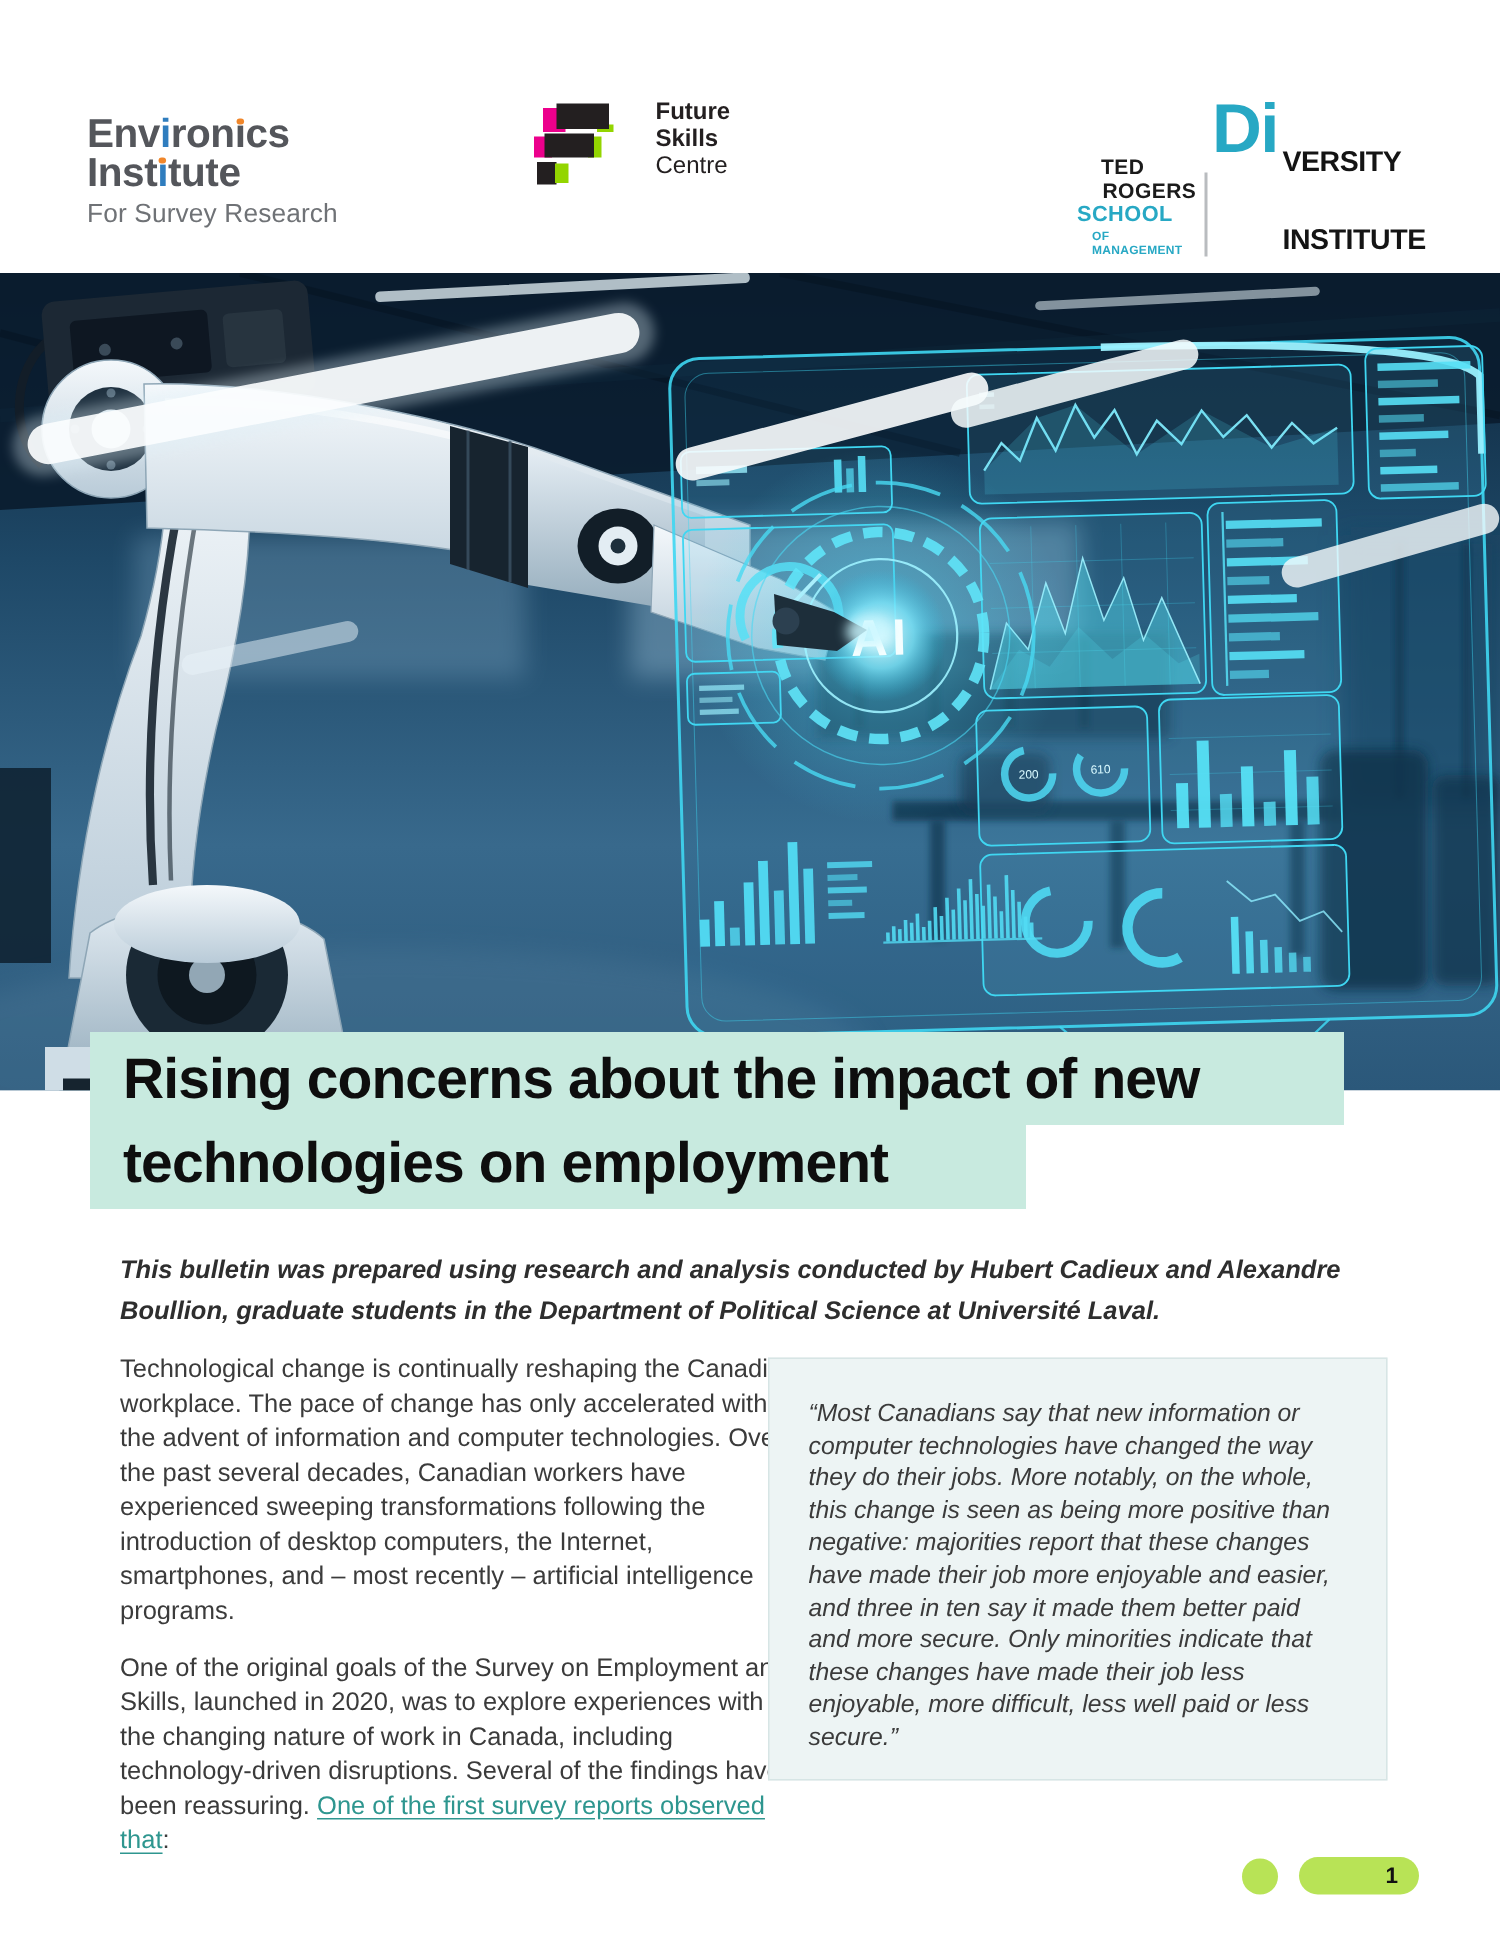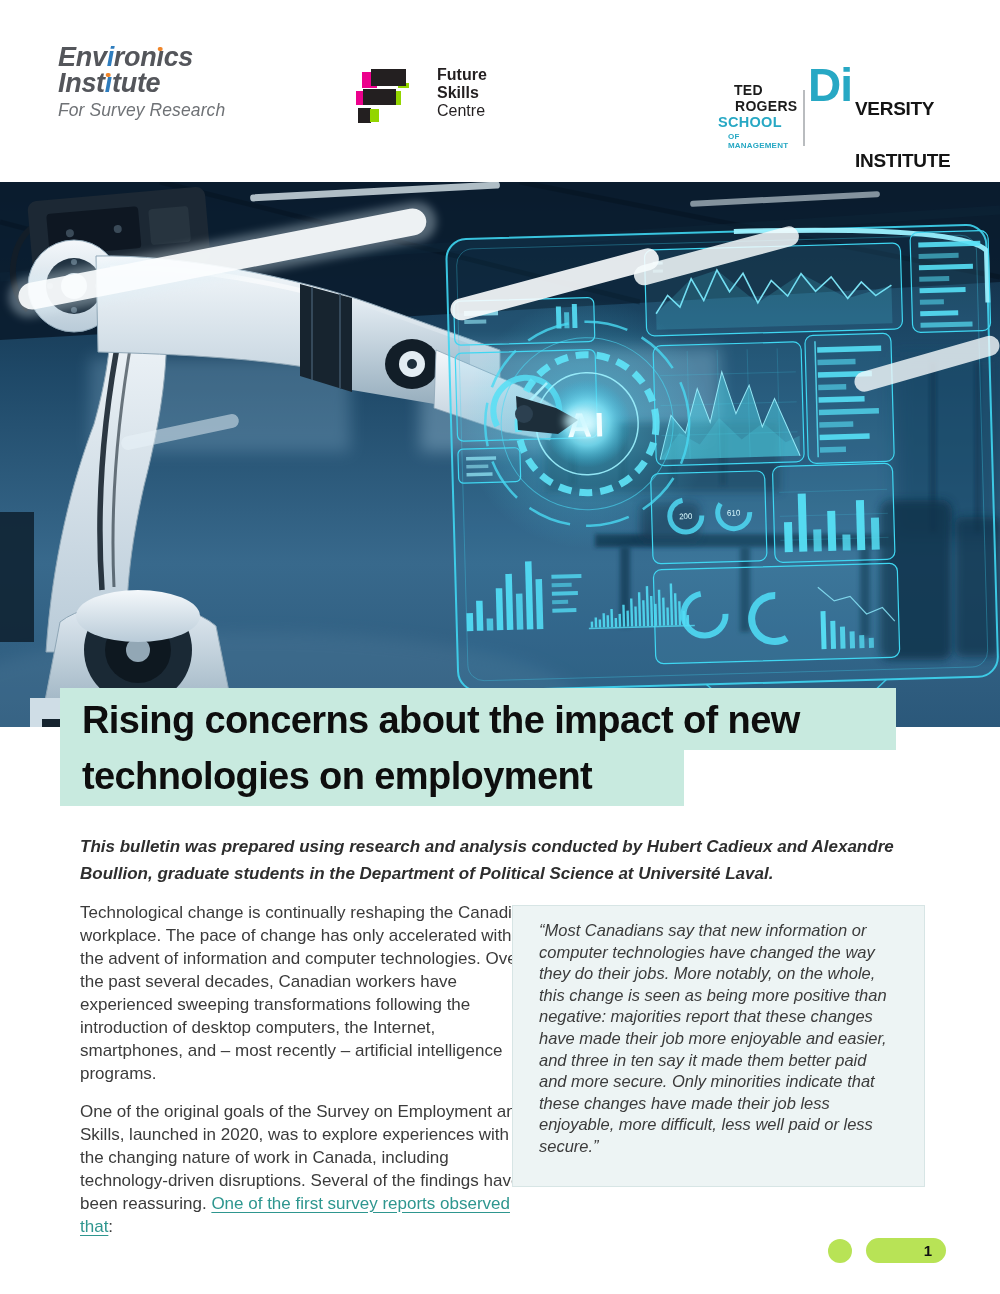--- a/index.html
+++ b/index.html
@@ -1,20 +1,20 @@
 <!DOCTYPE html>
 <html style="--mint: #c8eadf; --link-teal: #2e968f; --lime: #b8e356; --env-gray: #54565b; --env-blue: #2f7dbe; --env-orange: #f0862a; --fsc-black: #231f20; --fsc-magenta: #ec008c; --fsc-green: #93d500; --trsm-teal: #27a8c4; --quote-bg: #edf4f4; --quote-border: #d7e5e5; --holo-cyan: #3fd7f2;"><head>
 <meta charset="utf-8">
 <style>
   html,body{margin:0;padding:0;background:#ffffff;}
   .page{position:relative;width:1000px;height:1294px;background:#fff;overflow:hidden;
         font-family:"Liberation Sans","DejaVu Sans",sans-serif;}
 
   
-  .env-logo{position:absolute;left:58px;top:44px;font-style:italic;}
+  .env-logo{position:absolute;left:58px;top:76px;}
   .env-word{font-size:27px;font-weight:700;color:var(--env-gray);line-height:26px;letter-spacing:-.3px;}
   .env-blue{color:var(--env-blue);}
   .i-dot{position:relative;display:inline-block;}
   .i-dot::after{content:"";position:absolute;left:50%;transform:translateX(-50%);top:2.5px;
                 width:4.6px;height:4.6px;border-radius:50%;background:var(--env-orange);}
   .env-tagline{font-size:17.5px;color:#6f7276;margin-top:4px;letter-spacing:.1px;}
 
   .fsc-logo{position:absolute;left:358px;top:66px;display:flex;gap:25px;}
   .f-mark{position:relative;width:54px;height:58px;}
   .f-mark span{position:absolute;display:block;}
@@ -22,21 +22,21 @@
   .fm-b1{left:13px;top:3px;width:35px;height:17px;background:var(--fsc-black);}
   .fm-g1{left:40px;top:17px;width:11px;height:5px;background:var(--fsc-green);}
   .fm-m2{left:-2px;top:25px;width:12px;height:14px;background:var(--fsc-magenta);}
   .fm-g2{left:34px;top:25px;width:9px;height:14px;background:var(--fsc-green);}
   .fm-b2{left:5px;top:23px;width:33px;height:16px;background:var(--fsc-black);}
   .fm-b3{left:0px;top:42px;width:13px;height:15px;background:var(--fsc-black);}
   .fm-g3{left:12px;top:43px;width:9px;height:13px;background:var(--fsc-green);}
   .fsc-text div{font-size:16px;line-height:18px;color:var(--fsc-black);}
   .fw{font-weight:700;}
 
-  .trsm-di{position:absolute;left:716px;top:62px;display:flex;align-items:center;gap:3px;}
+  .trsm-di{position:absolute;left:716px;top:62px;display:flex;align-items:flex-end;gap:3px;}
   .trsm{width:84px;font-weight:700;}
   .trsm .t1{font-size:14px;margin-left:18px;color:#1b1b1b;line-height:14px;letter-spacing:.3px;}
   .trsm .t2{font-size:14px;margin-left:19px;color:#1b1b1b;line-height:14px;margin-top:2px;letter-spacing:.3px;}
   .trsm .t3{font-size:14.5px;color:var(--trsm-teal);line-height:15px;margin-top:2px;margin-left:2px;letter-spacing:.3px;}
   .trsm .t4{font-size:8px;color:var(--trsm-teal);margin-left:12px;margin-top:2px;letter-spacing:.2px;}
   .logo-divider{width:2px;height:56px;background:#b9bcbf;margin-top:2px;}
   .di{display:flex;}
   .di-prefix{font-size:46px;font-weight:700;color:var(--trsm-teal);line-height:46px;letter-spacing:-1px;}
   .di-words{margin-left:3px;margin-top:5px;}
   .di-words div{font-size:19px;font-weight:700;color:#141414;line-height:20px;letter-spacing:-.3px;margin-top:32px;}
@@ -53,21 +53,21 @@
 
   
   .intro{position:absolute;left:80px;top:833px;width:852px;font-size:17px;font-weight:700;
          font-style:italic;color:#2e2e2e;line-height:27px;}
   .col-left{position:absolute;left:80px;top:901px;width:453px;font-size:17px;line-height:23px;color:#3b3b3b;}
   .col-left p{margin:0;}
   .col-left p + p{margin-top:15px;}
   .body-link{color:var(--link-teal);text-decoration:underline;text-underline-offset:2.5px;cursor:pointer;}
 
   .quote-box{position:absolute;left:512px;top:905px;width:413px;height:282px;background:var(--quote-bg);
-             border:1px solid var(--quote-border);box-sizing:border-box;padding:14px 26px;}
+             border:1px solid var(--quote-border);box-sizing:border-box;padding:26px 26px;}
   .quote-text{font-size:16.5px;font-style:italic;color:#3b3b3b;line-height:21.6px;}
 
   
   .footer-dot{position:absolute;left:828px;top:1239px;width:24px;height:24px;border-radius:50%;background:var(--lime);}
   .page-pill{position:absolute;left:866px;top:1238px;width:80px;height:25px;border-radius:13px;background:var(--lime);
              font-size:15px;font-weight:700;color:#111;text-align:right;line-height:25px;
              padding-right:14px;box-sizing:border-box;}
 </style>
 </head>
 <body>

